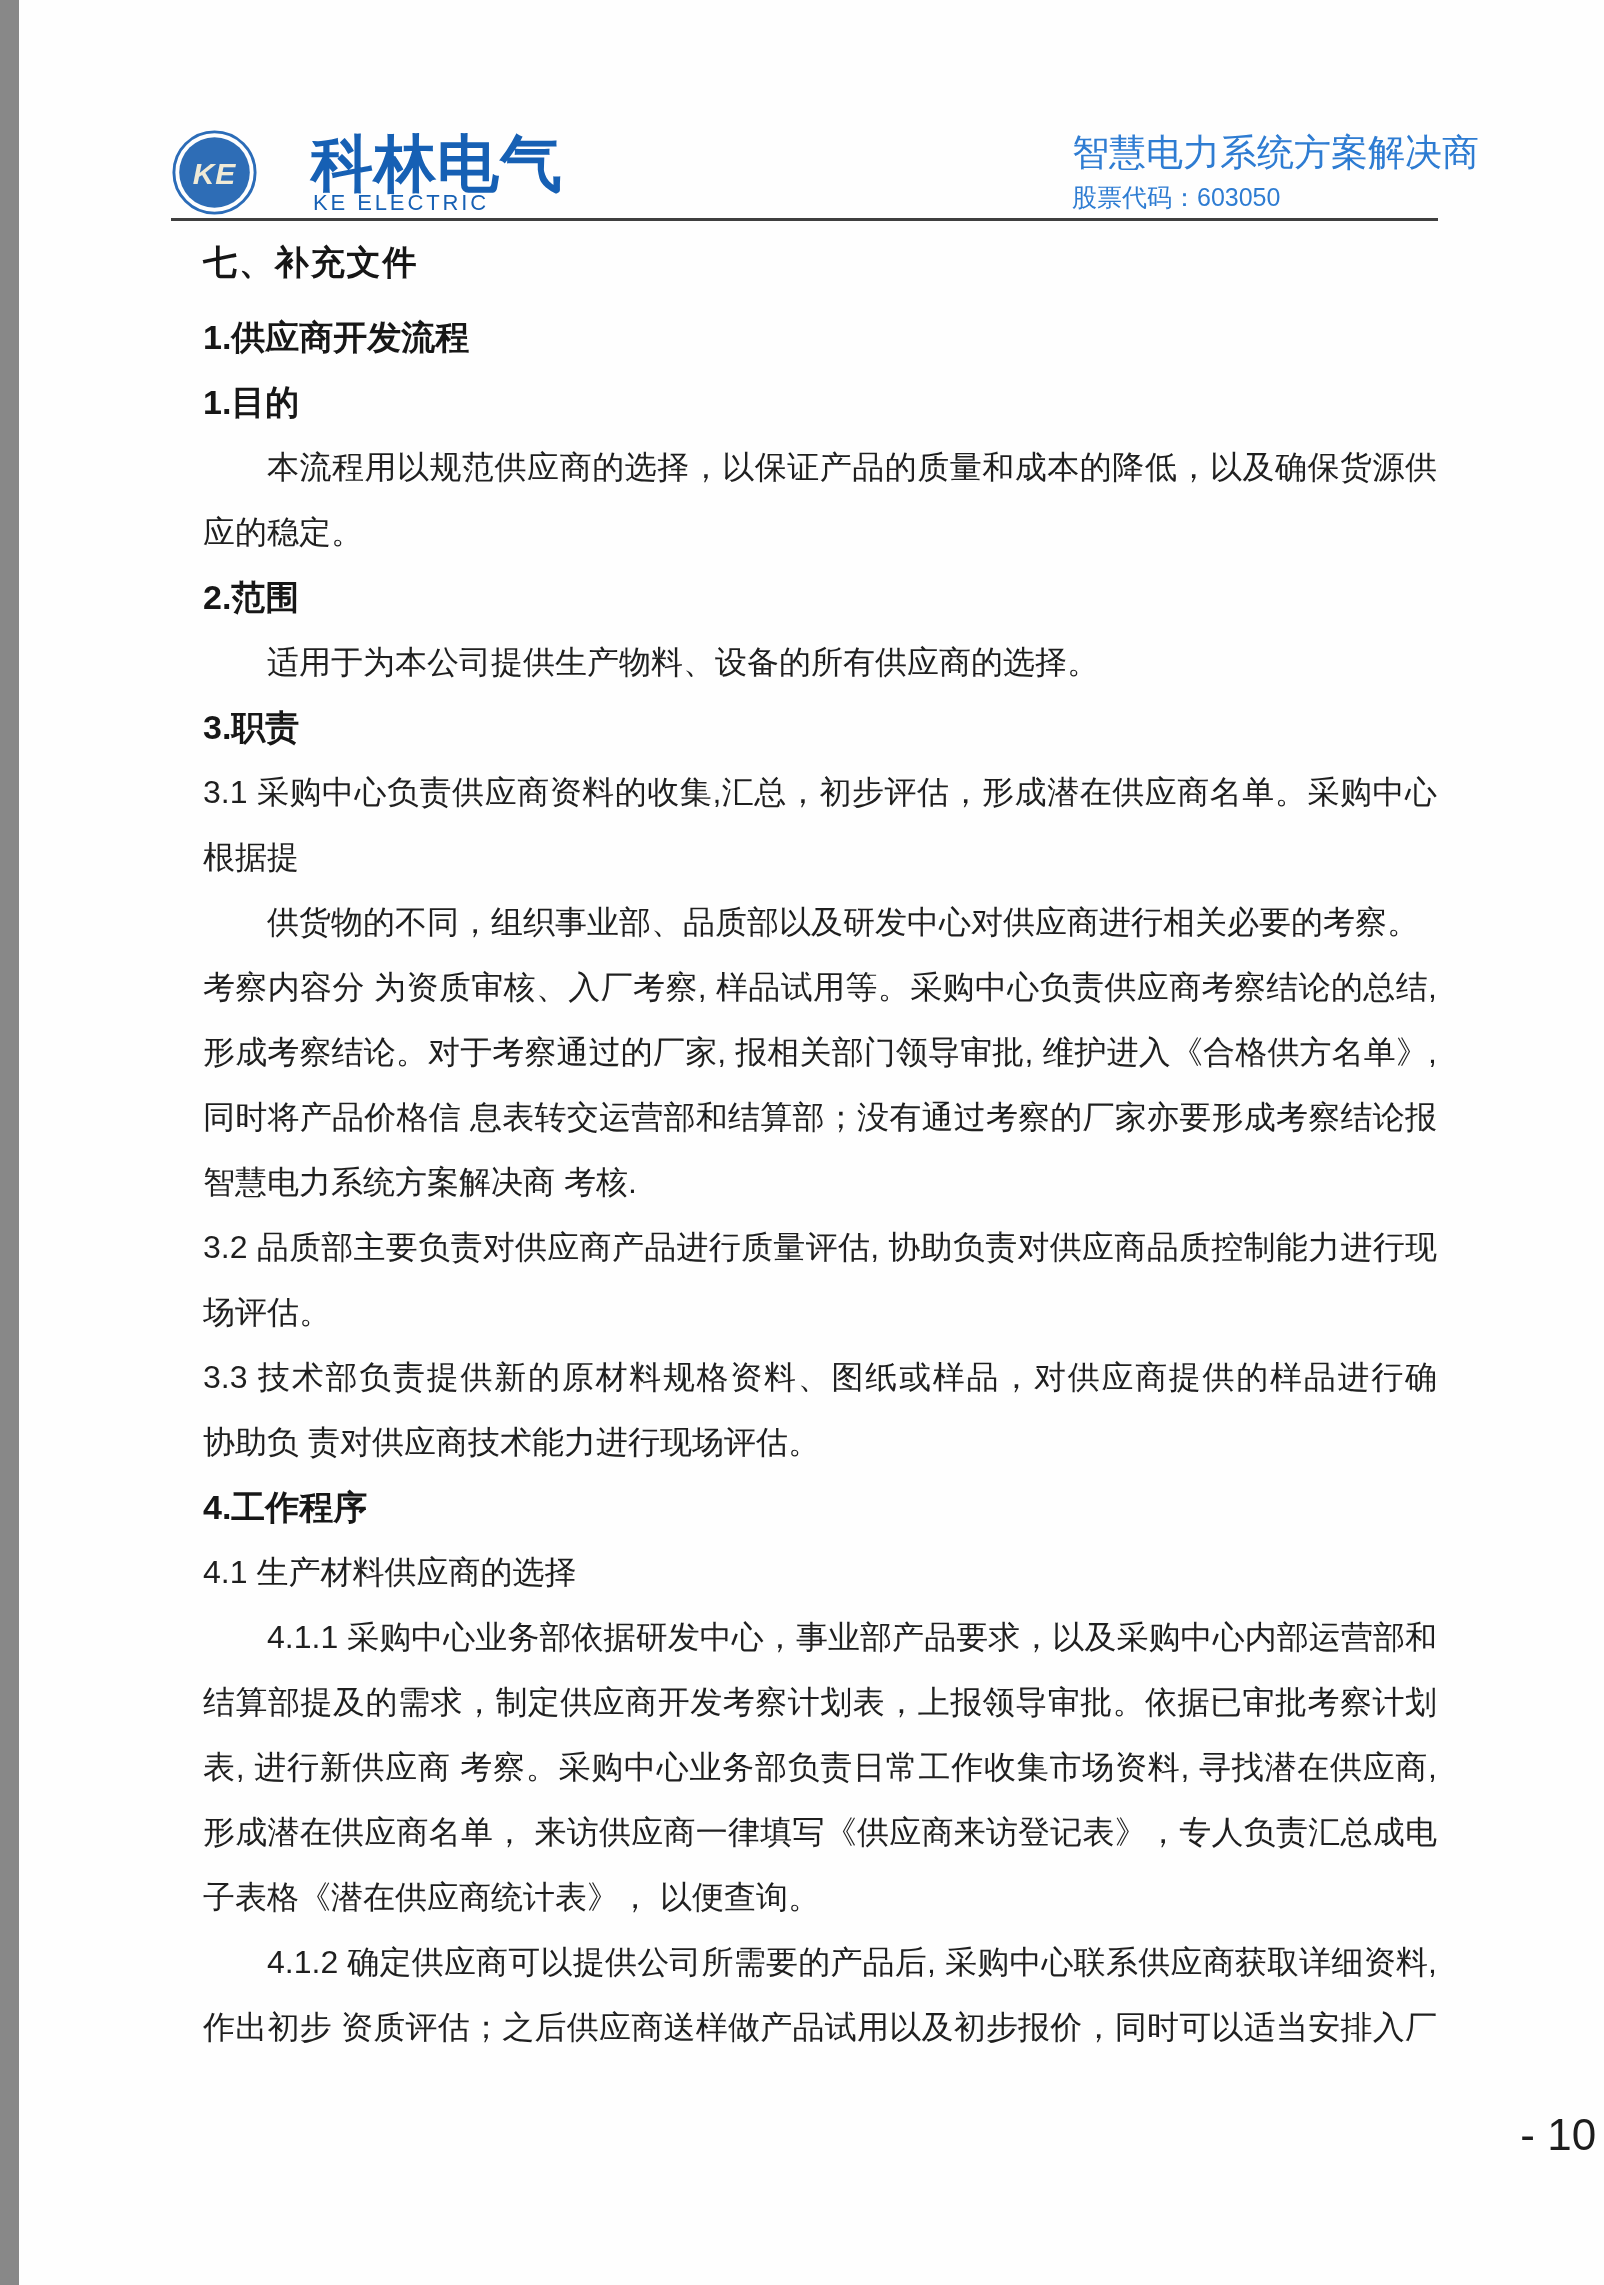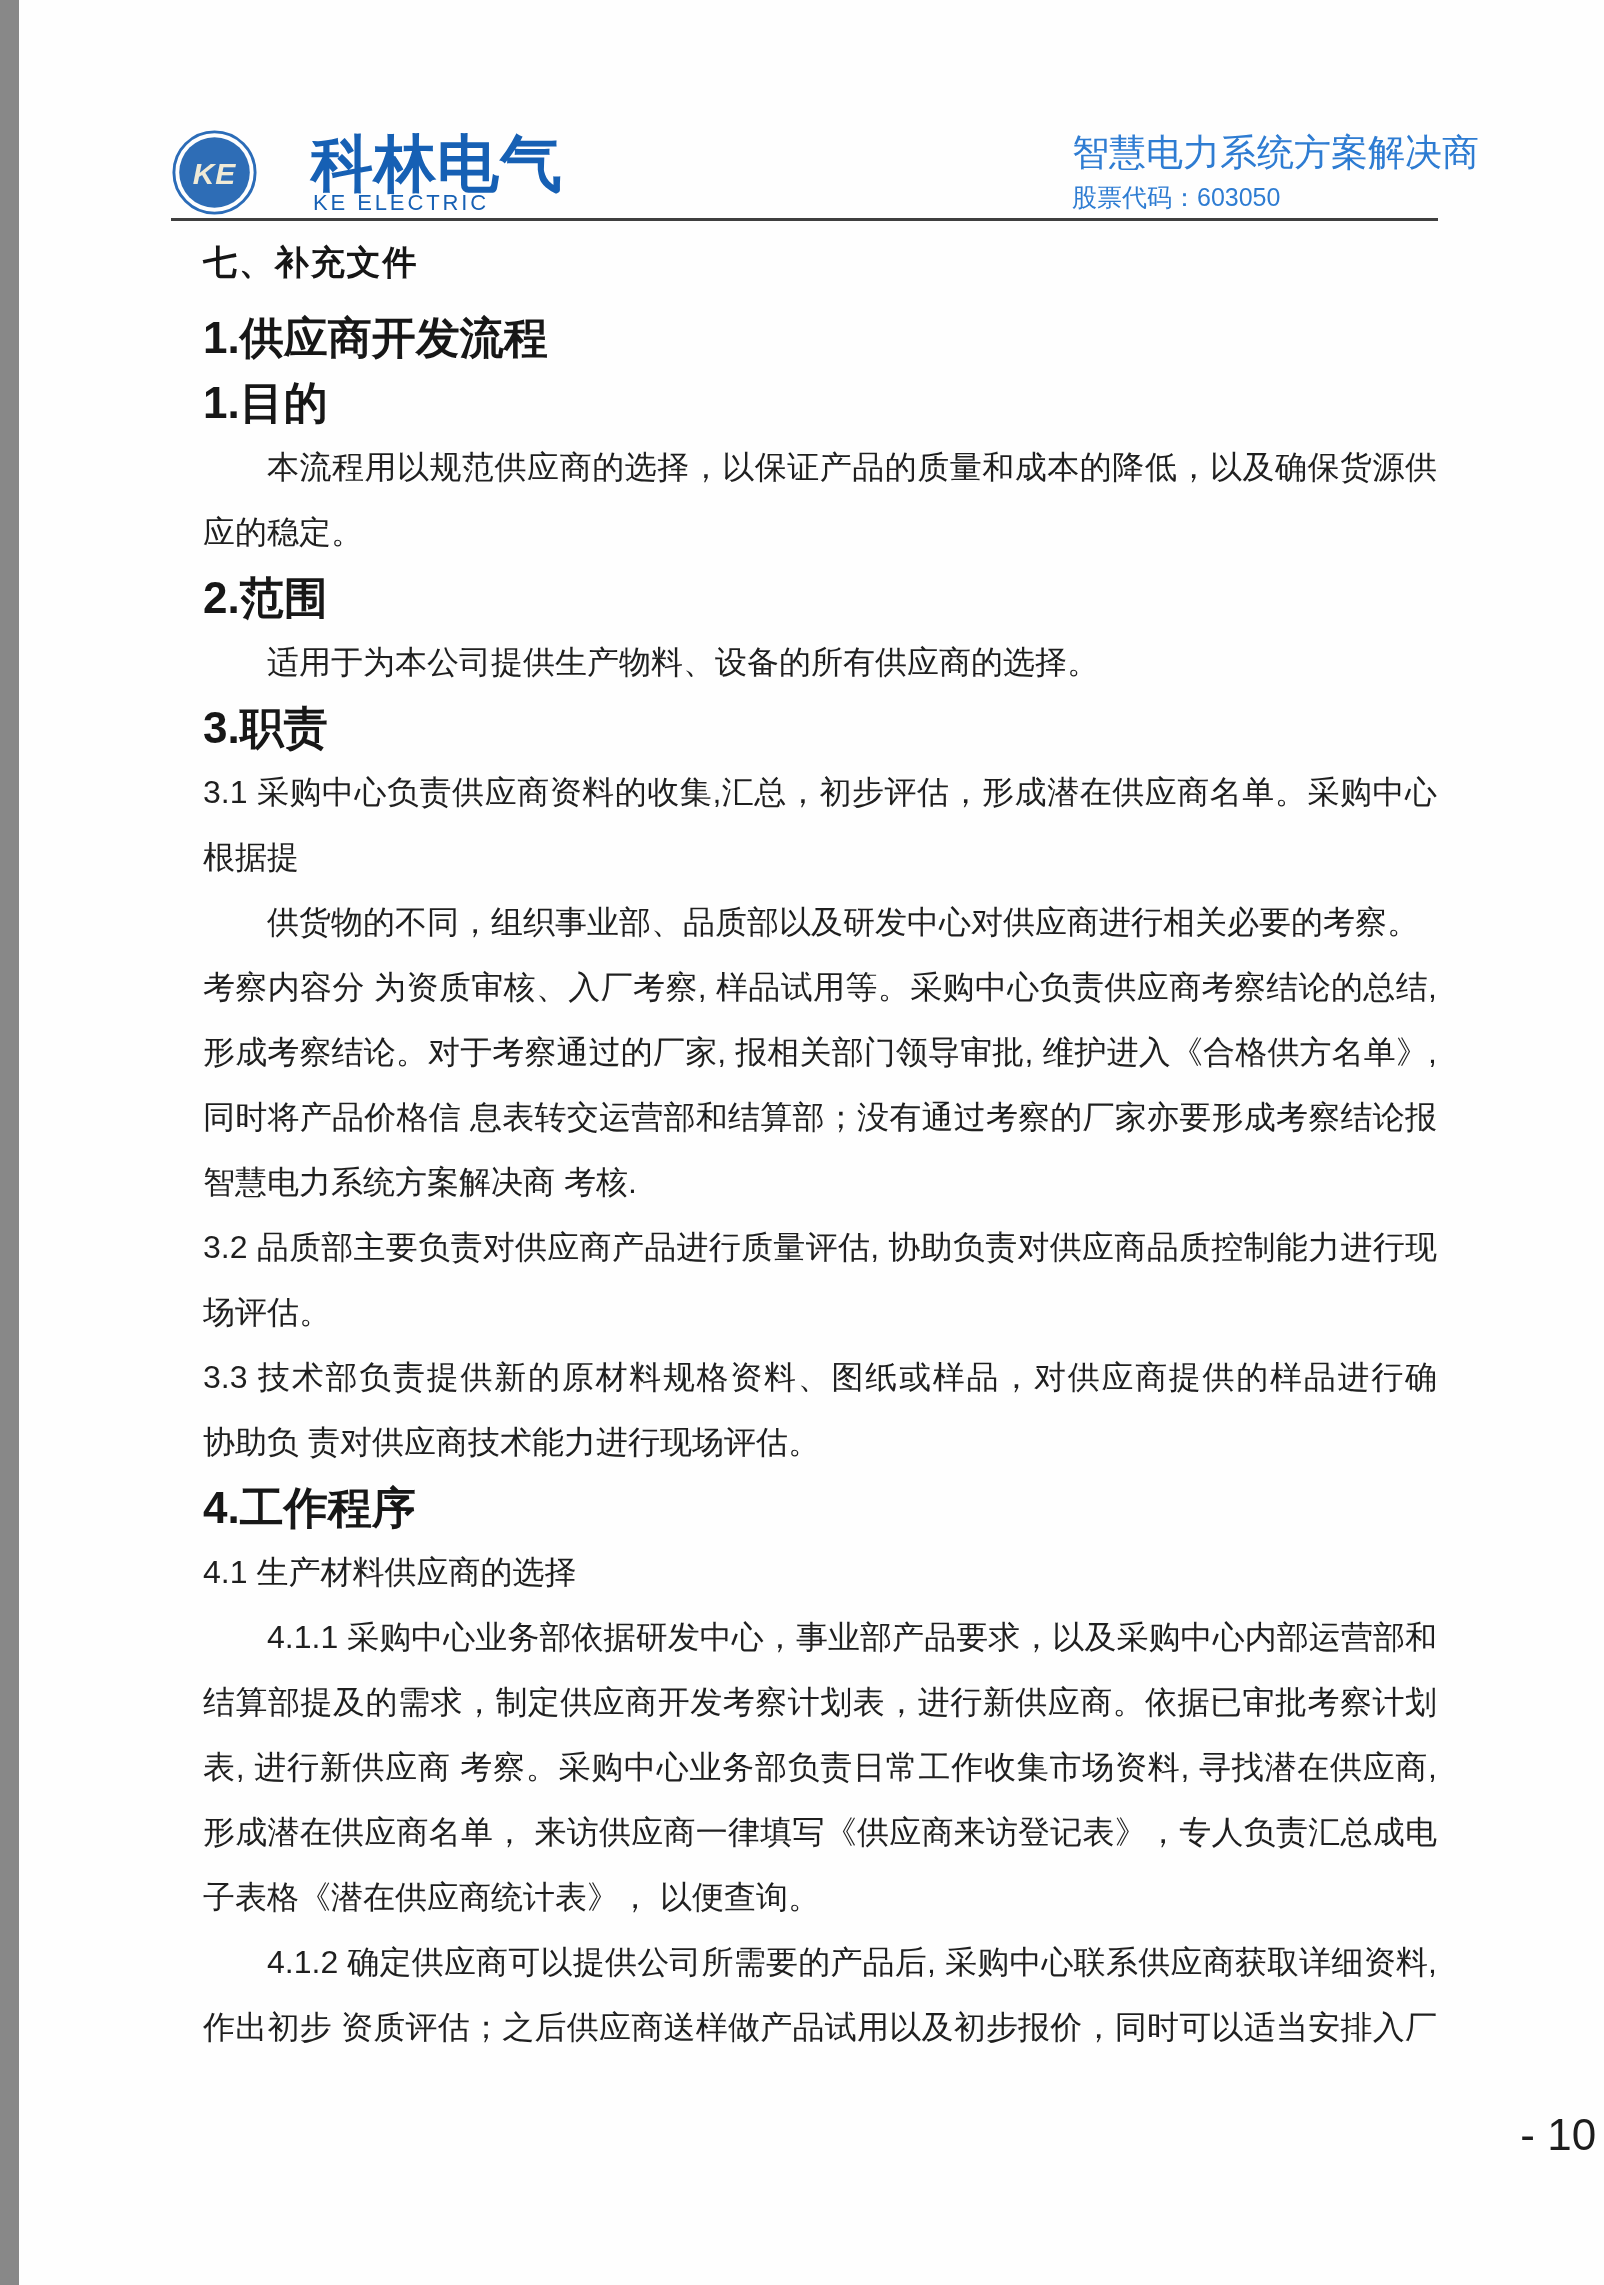--- a/index.html
+++ b/index.html
@@ -48,21 +48,21 @@
   }
   .line {
     box-sizing: border-box;
     width: 100%;
     height: 65px;
     line-height: 65px;
     font-size: 32px;
     color: #1f1f1f;
     overflow: hidden;
   }
-  .line.bold  { font-weight: bold; font-size: 44px; color: #171717; }
+  .line.bold  { font-weight: bold; font-size: 34px; color: #171717; }
   .line.indent { padding-left: 64px; }
   .line.justify { text-align: justify; text-align-last: justify; }
   
   .page-number {
     position: absolute; left: 8px; right: 0; top: 2115px;
     text-align: right; font-size: 44px; color: #1d1d1d; line-height: 39px;
   }
 </style>
 </head>
 <body>
@@ -98,21 +98,21 @@
       <div class="line justify">形成考察结论。对于考察通过的厂家, 报相关部门领导审批, 维护进入《合格供方名单》,</div>
       <div class="line justify">同时将产品价格信 息表转交运营部和结算部；没有通过考察的厂家亦要形成考察结论报</div>
       <div class="line">智慧电力系统方案解决商 考核.</div>
       <div class="line justify">3.2 品质部主要负责对供应商产品进行质量评估, 协助负责对供应商品质控制能力进行现</div>
       <div class="line">场评估。</div>
       <div class="line justify">3.3 技术部负责提供新的原材料规格资料、图纸或样品，对供应商提供的样品进行确认；</div>
       <div class="line">协助负 责对供应商技术能力进行现场评估。</div>
       <div class="line bold">4.工作程序</div>
       <div class="line">4.1 生产材料供应商的选择</div>
       <div class="line indent justify">4.1.1 采购中心业务部依据研发中心，事业部产品要求，以及采购中心内部运营部和</div>
-      <div class="line justify">结算部提及的需求，制定供应商开发考察计划表，进行新供应商。依据已审批考察计划</div>
+      <div class="line justify">结算部提及的需求，制定供应商开发考察计划表，上报领导审批。依据已审批考察计划</div>
       <div class="line justify">表, 进行新供应商 考察。采购中心业务部负责日常工作收集市场资料, 寻找潜在供应商,</div>
       <div class="line justify">形成潜在供应商名单， 来访供应商一律填写《供应商来访登记表》，专人负责汇总成电</div>
       <div class="line">子表格《潜在供应商统计表》， 以便查询。</div>
       <div class="line indent justify">4.1.2 确定供应商可以提供公司所需要的产品后, 采购中心联系供应商获取详细资料,</div>
       <div class="line justify">作出初步 资质评估；之后供应商送样做产品试用以及初步报价，同时可以适当安排入厂</div>
     </div>
 
   <div class="page-number">- 10 -</div>
 
 </div>

